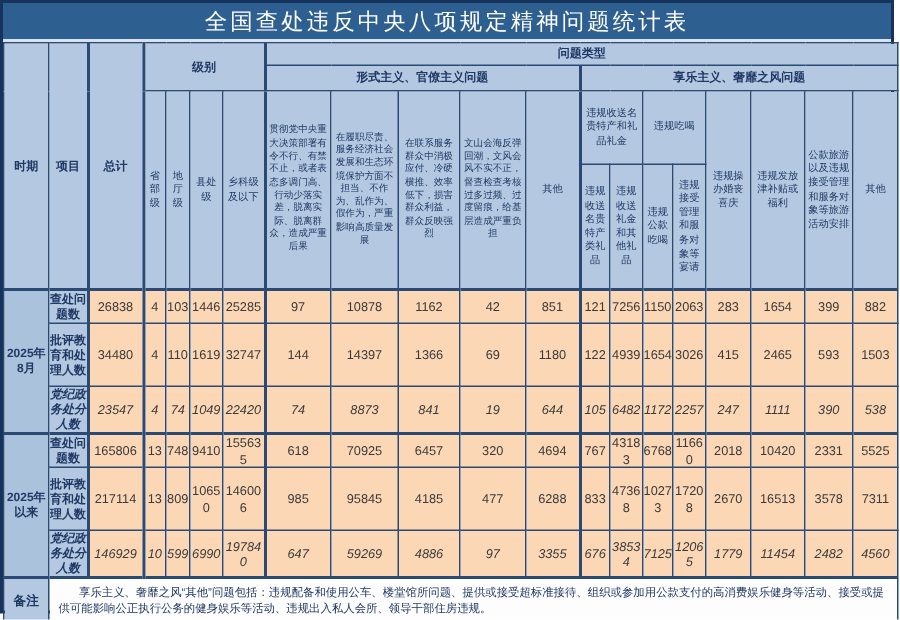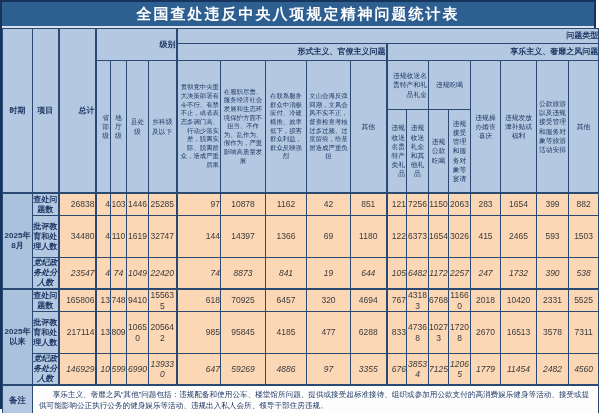--- a/index.html
+++ b/index.html
@@ -1,30 +1,30 @@
 <!DOCTYPE html>
 <html><head>
 <meta charset="utf-8">
 <style>
   html,body{margin:0;padding:0;background:#fff;}
   body{width:600px;height:413px;font-family:"Liberation Sans","DejaVu Sans",sans-serif;}
   .sheet{width:596px;height:409px;border:2px solid #16335b;box-sizing:border-box;background:#fff;}
-  .title-bar{height:26px;background:#2e5f91;color:#ffffff;font-weight:bold;font-size:15px;
+  .title-bar{height:26px;background:#2e5f91;color:#ffffff;font-weight:normal;font-size:15px;
     display:flex;align-items:center;justify-content:center;letter-spacing:2px;
     border-bottom:2px solid #d8e2ee;box-sizing:border-box;}
   table{border-collapse:collapse;table-layout:fixed;width:592px;margin:0;color:#1f3864;}
   td{border:1px solid #2a4a73;text-align:center;vertical-align:middle;padding:0;
      word-break:break-all;line-height:1.25;overflow:hidden;}
   .hd{background:#b4c9e1;font-weight:bold;font-size:8px;}
   .hd-small{font-size:6.4px;font-weight:normal;line-height:1.35;padding:1px;}
   .hd-sub{font-size:6.8px;font-weight:normal;line-height:1.35;padding:1px;}
   .num{background:#fcd7b5;font-size:8.5px;color:#3a3a3a;}
   .lbl{background:#b4c9e1;font-size:8px;font-weight:bold;}
   .period{background:#aac2dc;font-size:8px;font-weight:bold;}
-  .tl{border-left-width:2px;text-align:right;}
+  .tl{border-left-width:2px;}
   .tt td{border-top-width:2px;}
   .hr1 td{height:14px;}
   .hr2 td{height:16px;font-family:Liberation Serif, serif;}
   .hr3 td{height:46px;}
   .hr4 td{height:80px;}
   .dr1 td{height:21px;}
   .dr2 td{height:41px;}
   .dr3 td{height:30px;font-style:italic;}
   .note-cell{background:#b4c9e1;font-size:8.5px;font-weight:bold;height:28px;}
   .note-text{background:#fdfdfd;font-size:7.6px;text-align:left;padding:2px 6px;
@@ -124,21 +124,21 @@
       <td class="num tl">4</td>
       <td class="num">110</td>
       <td class="num">1619</td>
       <td class="num">32747</td>
       <td class="num tl">144</td>
       <td class="num">14397</td>
       <td class="num">1366</td>
       <td class="num">69</td>
       <td class="num">1180</td>
       <td class="num tl">122</td>
-      <td class="num">6373</td>
+      <td class="num">4939</td>
       <td class="num">1654</td>
       <td class="num">3026</td>
       <td class="num">415</td>
       <td class="num">2465</td>
       <td class="num">593</td>
       <td class="num">1503</td>
     </tr>
     <tr class="dr3">
       <td class="lbl">党纪政务处分人数</td>
       <td class="num tl">23547</td>
@@ -149,21 +149,21 @@
       <td class="num tl">74</td>
       <td class="num">8873</td>
       <td class="num">841</td>
       <td class="num">19</td>
       <td class="num">644</td>
       <td class="num tl">105</td>
       <td class="num">6482</td>
       <td class="num">1172</td>
       <td class="num">2257</td>
       <td class="num">247</td>
-      <td class="num">1732</td>
+      <td class="num">1111</td>
       <td class="num">390</td>
       <td class="num">538</td>
     </tr>
 
     <tr class="dr1 tt">
       <td rowspan="3" class="period">2025年以来</td>
       <td class="lbl">查处问题数</td>
       <td class="num tl">165806</td>
       <td class="num tl">13</td>
       <td class="num">748</td>
@@ -182,42 +182,42 @@
       <td class="num">10420</td>
       <td class="num">2331</td>
       <td class="num">5525</td>
     </tr>
     <tr class="dr2">
       <td class="lbl">批评教育和处理人数</td>
       <td class="num tl">217114</td>
       <td class="num tl">13</td>
       <td class="num">809</td>
       <td class="num">10650</td>
-      <td class="num">205642</td>
+      <td class="num">146006</td>
       <td class="num tl">985</td>
       <td class="num">95845</td>
       <td class="num">4185</td>
       <td class="num">477</td>
       <td class="num">6288</td>
       <td class="num tl">833</td>
       <td class="num">47368</td>
       <td class="num">10273</td>
       <td class="num">17208</td>
       <td class="num">2670</td>
       <td class="num">16513</td>
       <td class="num">3578</td>
       <td class="num">7311</td>
     </tr>
     <tr class="dr3">
       <td class="lbl">党纪政务处分人数</td>
       <td class="num tl">146929</td>
       <td class="num tl">10</td>
       <td class="num">599</td>
       <td class="num">6990</td>
-      <td class="num">139330</td>
+      <td class="num">197840</td>
       <td class="num tl">647</td>
       <td class="num">59269</td>
       <td class="num">4886</td>
       <td class="num">97</td>
       <td class="num">3355</td>
       <td class="num tl">676</td>
       <td class="num">38534</td>
       <td class="num">7125</td>
       <td class="num">12065</td>
       <td class="num">1779</td>

